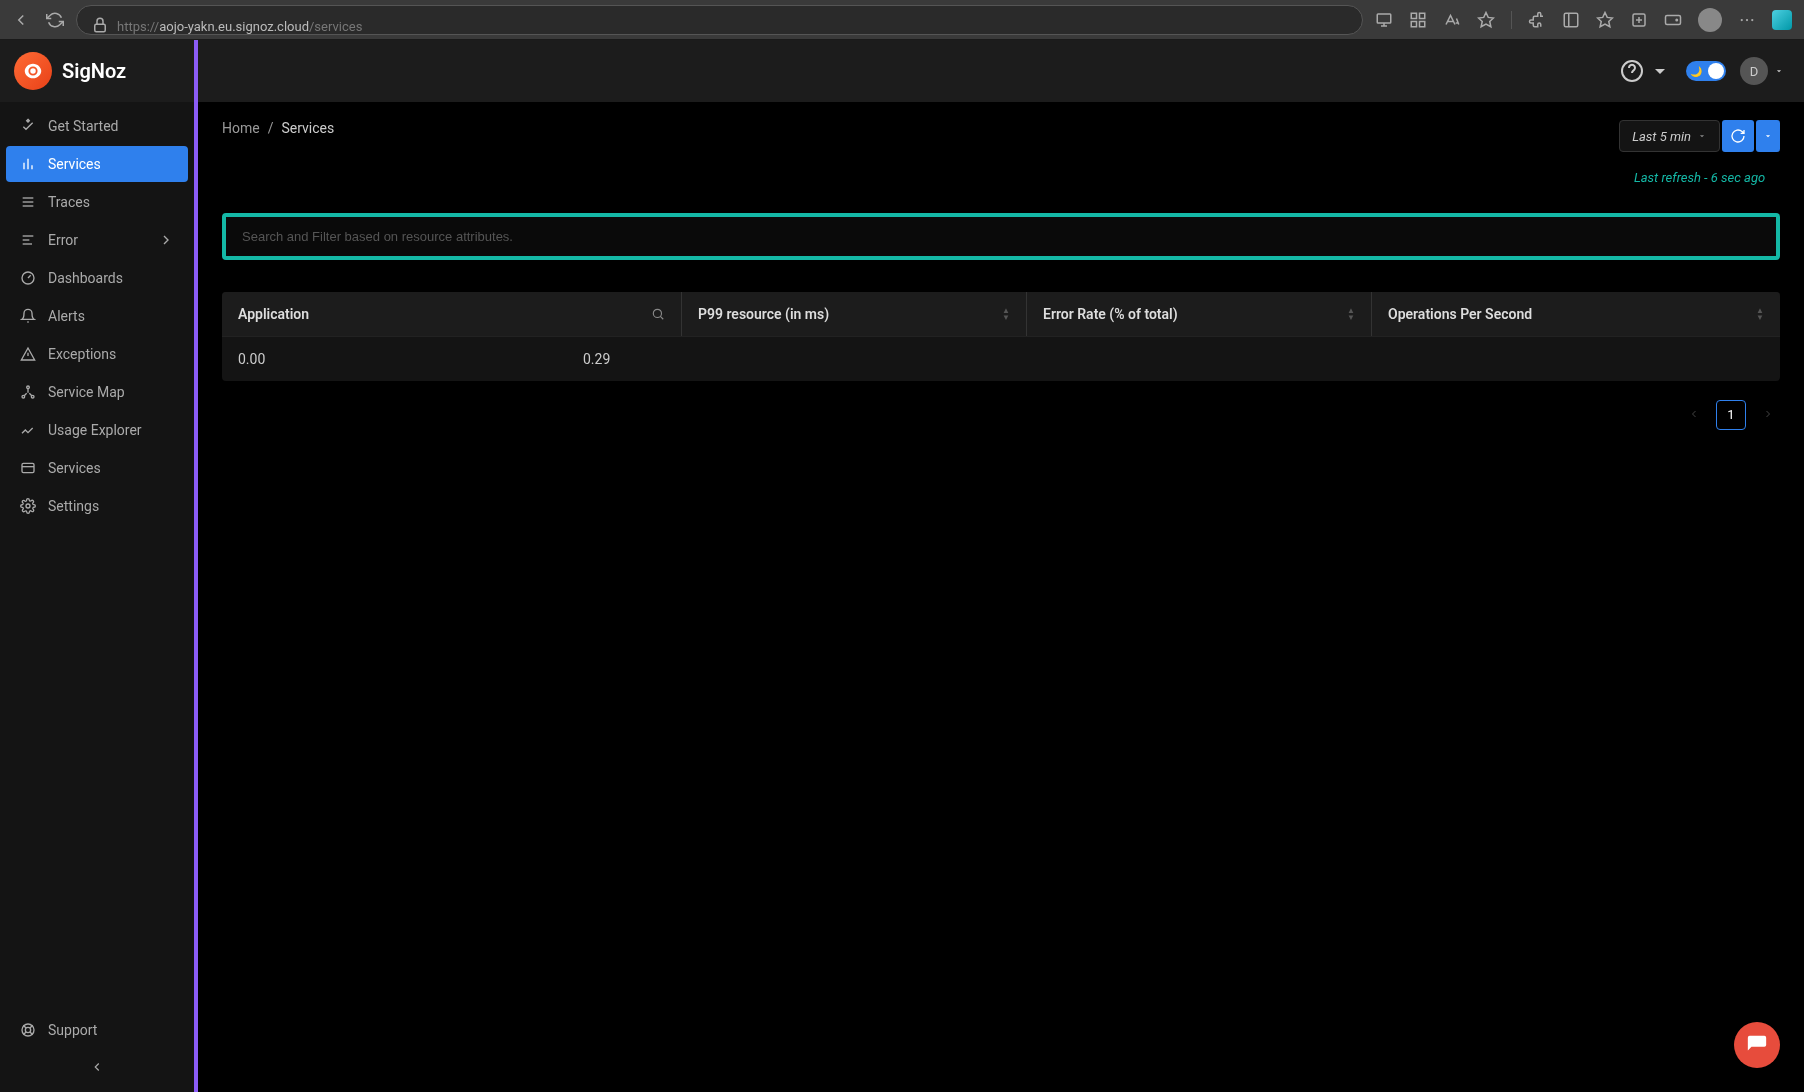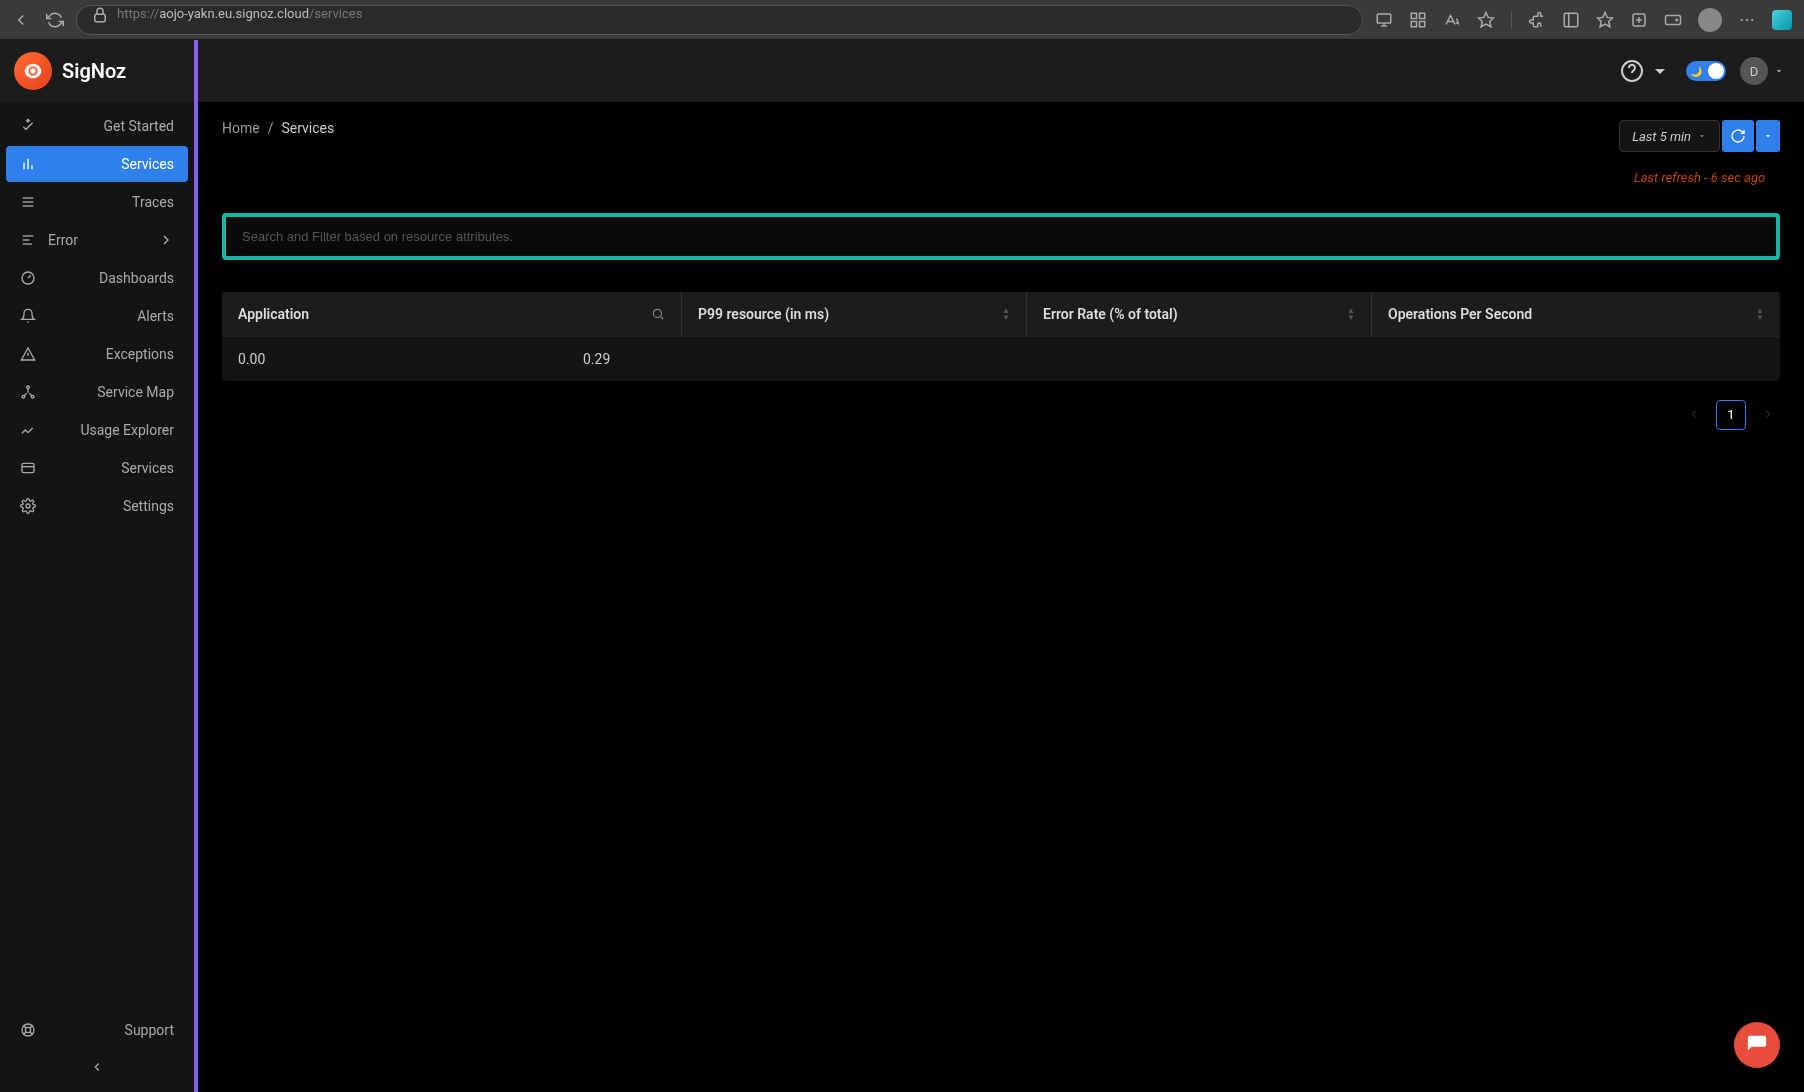--- a/index.html
+++ b/index.html
@@ -24,21 +24,21 @@
 }
 .browser-nav { display: flex; gap: 16px; align-items: center; }
 .browser-icon { width: 18px; height: 18px; color: #aaa; display: flex; align-items: center; justify-content: center; }
 .url-bar {
   flex: 1;
   background: #2a2a2a;
   border: 1px solid #555;
   border-radius: 20px;
   height: 30px;
   display: flex;
-  align-items: flex-start;
+  align-items: flex-end;
   padding: 0 14px;
   gap: 8px;
   font-size: 13px;
   color: #bbb;
 }
 .url-dim { color: #777; }
 .browser-actions { display: flex; gap: 16px; align-items: center; }
 .avatar-circle {
   width: 24px; height: 24px;
   border-radius: 50%;
@@ -89,21 +89,20 @@
 }
 .nav-item {
   display: flex;
   align-items: center;
   gap: 12px;
   padding: 10px 14px;
   border-radius: 4px;
   color: #aaa;
   font-size: 14px;
   cursor: pointer;
-  justify-content: space-between;
 }
 .nav-item.active { background: #2f80ed; color: #fff; }
 .nav-item svg { width: 16px; height: 16px; }
 .nav-chevron { margin-left: auto; }
 .nav-bottom {
   padding: 6px;
 }
 .collapse-item {
   display: flex;
   justify-content: center;
@@ -200,21 +199,21 @@
   gap: 6px;
 }
 .refresh-btn {
   background: #2f80ed;
   border-radius: 3px;
   width: 32px; height: 32px;
   display: flex; align-items: center; justify-content: center;
   color: #fff;
 }
 .refresh-btn.small { width: 24px; }
-.last-refresh { font-size: 13px; color: #c2410c; }
+.last-refresh { font-size: 13px; color: #14b8a6; }
 
 .filter-input {
   margin-top: 28px;
   width: 100%;
   background: #0a0a0a;
   border: 4px solid #14b8a6;
   border-radius: 4px;
   padding: 12px 16px;
   font-size: 13px;
   color: #ccc;

